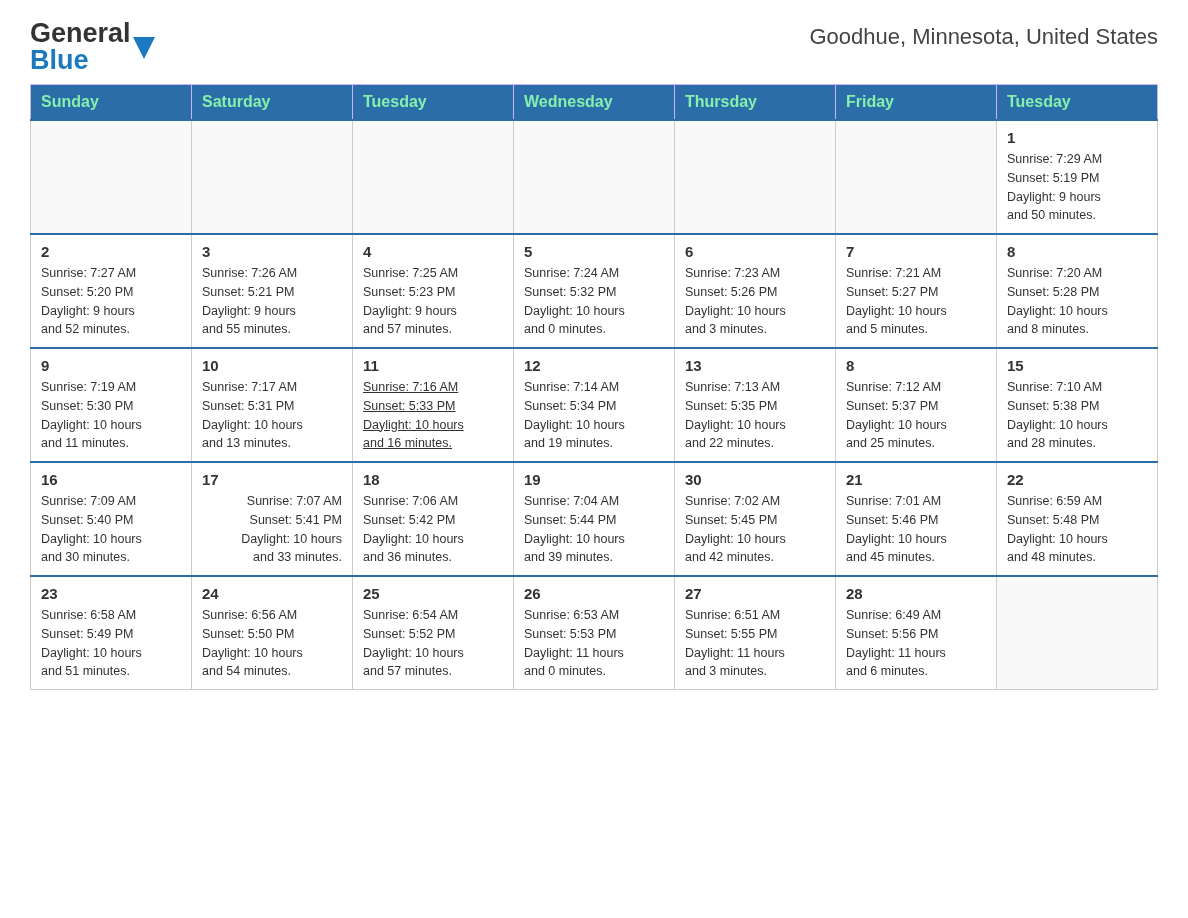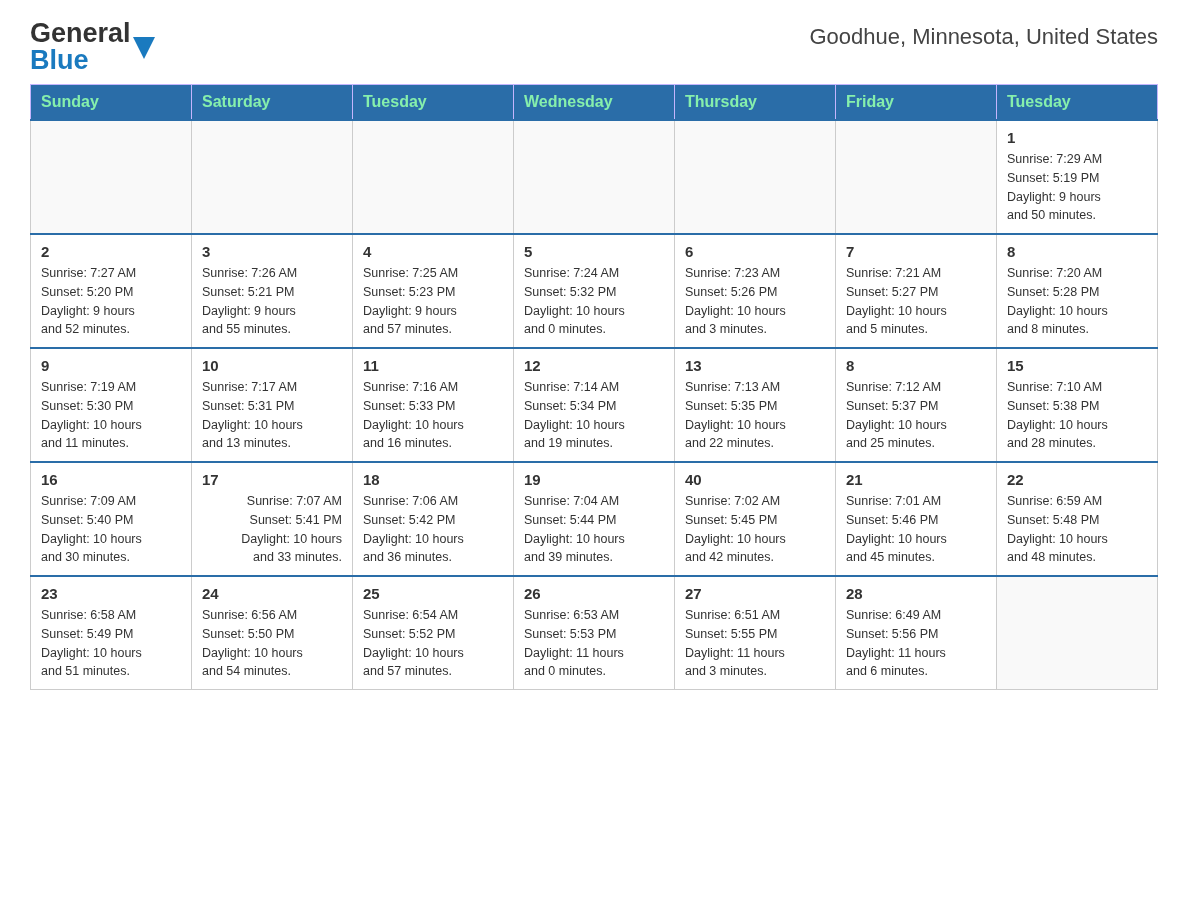--- a/index.html
+++ b/index.html
@@ -200,21 +200,21 @@
         </td>
         <td>
           <span class="day-number">10</span>
           <div class="day-info" style="white-space: pre-line;">Sunrise: 7:17 AM
 Sunset: 5:31 PM
 Daylight: 10 hours
 and 13 minutes.</div>
         </td>
         <td>
           <span class="day-number">11</span>
-          <div class="day-info" style="white-space: pre-line;">Sunrise: 7:16 AM
+          <div class="day-info" style="white-space: pre-line; text-decoration: underline;">Sunrise: 7:16 AM
 Sunset: 5:33 PM
 Daylight: 10 hours
 and 16 minutes.</div>
         </td>
         <td>
           <span class="day-number">12</span>
           <div class="day-info" style="white-space: pre-line;">Sunrise: 7:14 AM
 Sunset: 5:34 PM
 Daylight: 10 hours
 and 19 minutes.</div>
@@ -264,21 +264,21 @@
 and 36 minutes.</div>
         </td>
         <td>
           <span class="day-number">19</span>
           <div class="day-info" style="white-space: pre-line;">Sunrise: 7:04 AM
 Sunset: 5:44 PM
 Daylight: 10 hours
 and 39 minutes.</div>
         </td>
         <td>
-          <span class="day-number">40</span>
+          <span class="day-number">30</span>
           <div class="day-info" style="white-space: pre-line;">Sunrise: 7:02 AM
 Sunset: 5:45 PM
 Daylight: 10 hours
 and 42 minutes.</div>
         </td>
         <td>
           <span class="day-number">21</span>
           <div class="day-info" style="white-space: pre-line;">Sunrise: 7:01 AM
 Sunset: 5:46 PM
 Daylight: 10 hours

